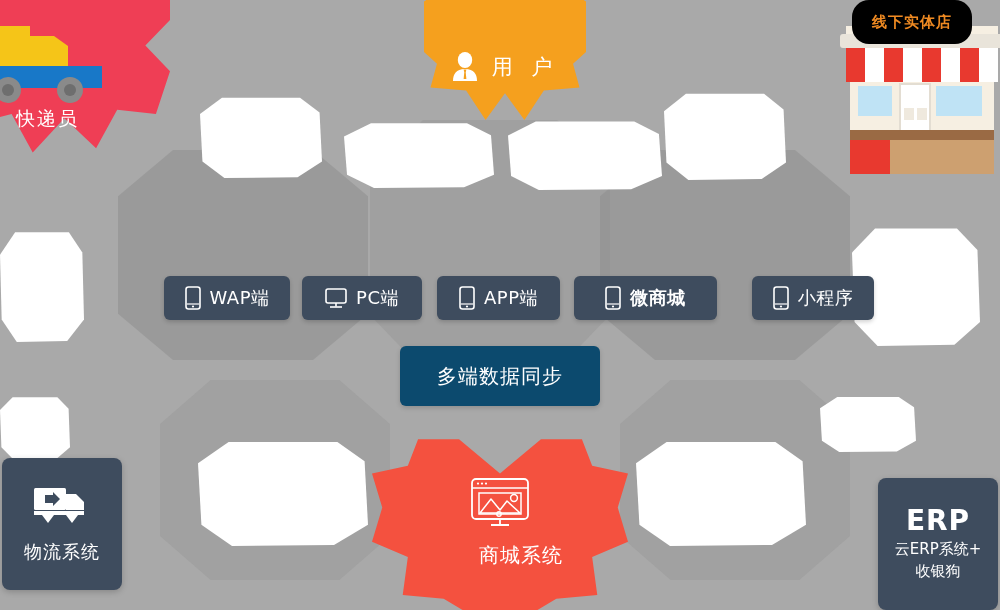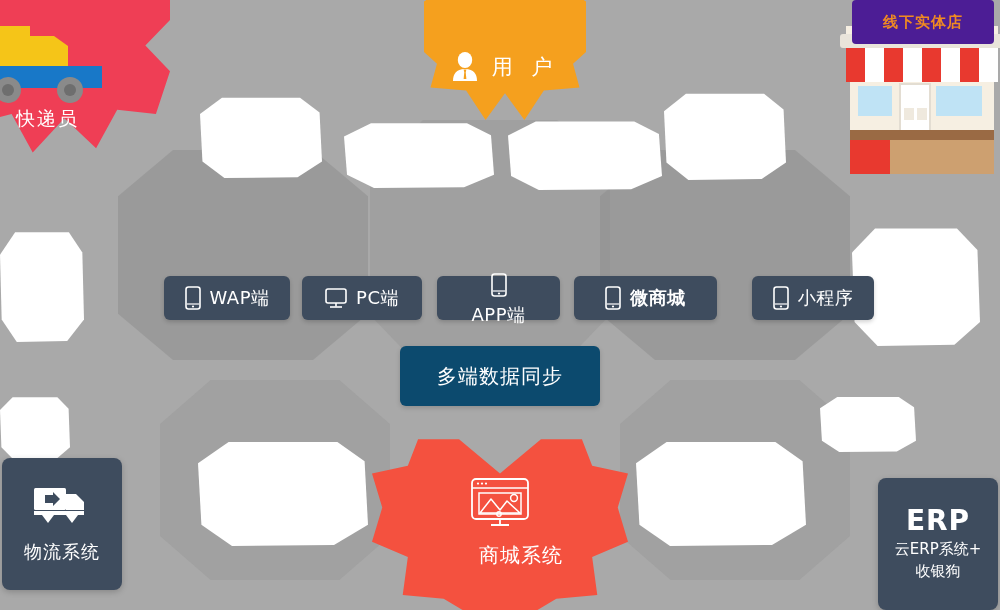--- a/index.html
+++ b/index.html
@@ -112,22 +112,22 @@
   }
   .courier-lbl{
     position:absolute;left:22px;top:112px;
     color:#fff;font-size:19px;letter-spacing:2px;
   }
   .truck-art{position:absolute;left:-10px;top:18px;width:150px;height:96px;}
 
   
   .shop-wrap{position:absolute;left:836px;top:-4px;width:172px;height:180px;}
   .shop-banner{
-    position:absolute;left:16px;top:4px;width:142px;height:44px;
-    background:#4c1d95;border-radius:4px;
+    position:absolute;left:16px;top:4px;width:120px;height:44px;
+    background:#000000;border-radius:17px;
     display:flex;align-items:center;justify-content:center;
   }
   .shop-banner-lbl{color:#ef8a22;font-size:15px;letter-spacing:1px;font-weight:bold;}
   .shop-art{position:absolute;left:0;top:30px;width:172px;height:150px;}
 </style>
 </head>
 <body>
 
 <div id="stage">
 
@@ -216,21 +216,21 @@
 
   <div class="term-box" style="left:302px;top:276px;width:120px;">
     <svg class="term-ico" style="width:22px;" viewBox="0 0 22 24">
       <rect x="1" y="3" width="20" height="14" rx="2" fill="none" stroke="#fff" stroke-width="1.6"></rect>
       <line x1="11" y1="17" x2="11" y2="20.5" stroke="#fff" stroke-width="1.6"></line>
       <line x1="5" y1="21" x2="17" y2="21" stroke="#fff" stroke-width="1.6"></line>
     </svg>
     <span class="lbl">PC端</span>
   </div>
 
-  <div class="term-box" style="left:437px;top:276px;width:123px;flex-direction:column;">
+  <div class="term-box" style="left:437px;top:276px;width:123px;">
     <svg class="term-ico" viewBox="0 0 16 24">
       <rect x="1" y="1" width="14" height="22" rx="2.5" fill="none" stroke="#fff" stroke-width="1.6"></rect>
       <line x1="1.8" y1="18" x2="14.2" y2="18" stroke="#fff" stroke-width="1.2"></line>
       <circle cx="8" cy="20.5" r="1.1" fill="#fff"></circle>
     </svg>
     <span class="lbl">APP端</span>
   </div>
 
   <div class="term-box" style="left:574px;top:276px;width:143px;font-weight:bold;">
     <svg class="term-ico" viewBox="0 0 16 24">

